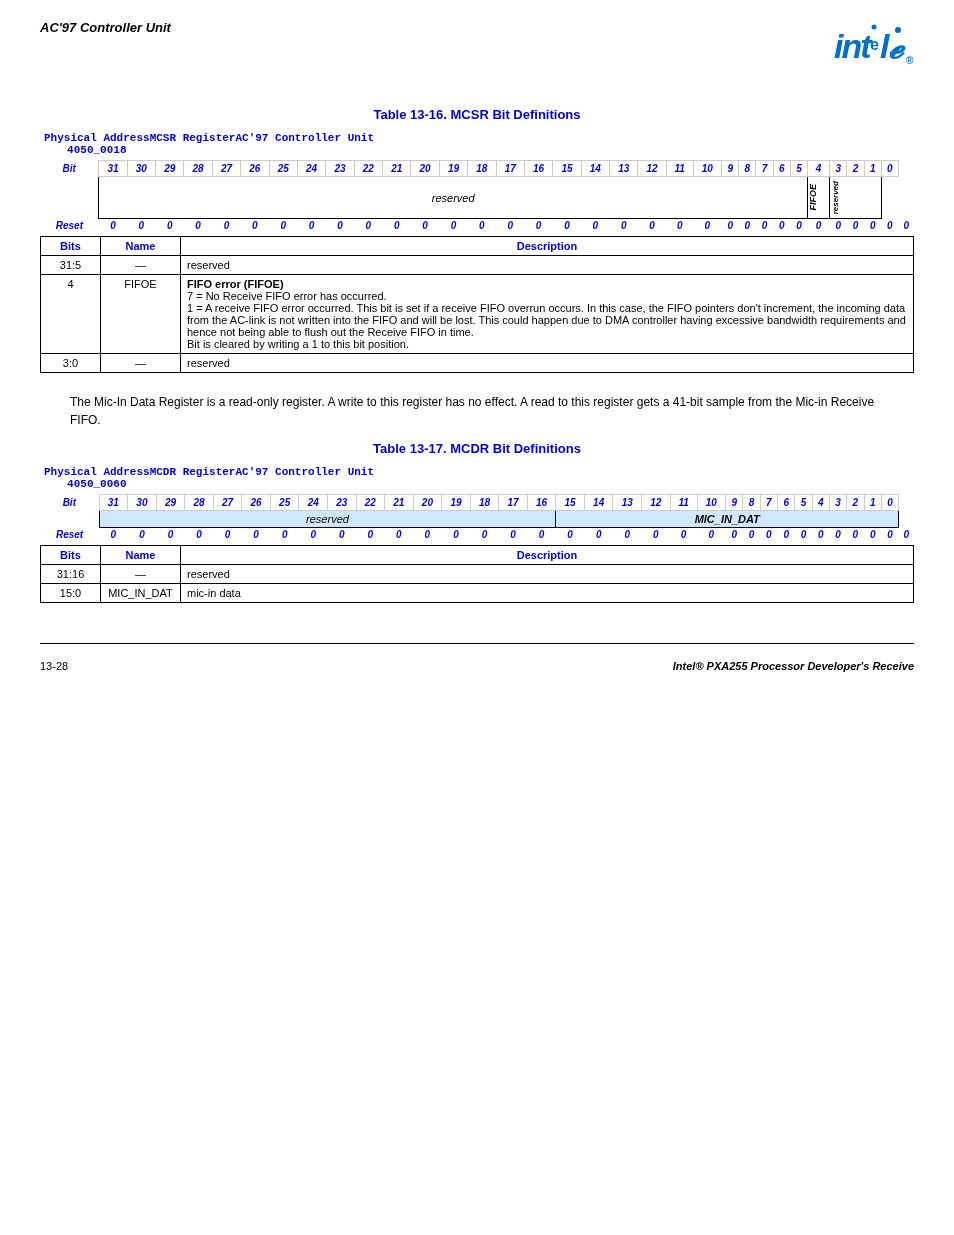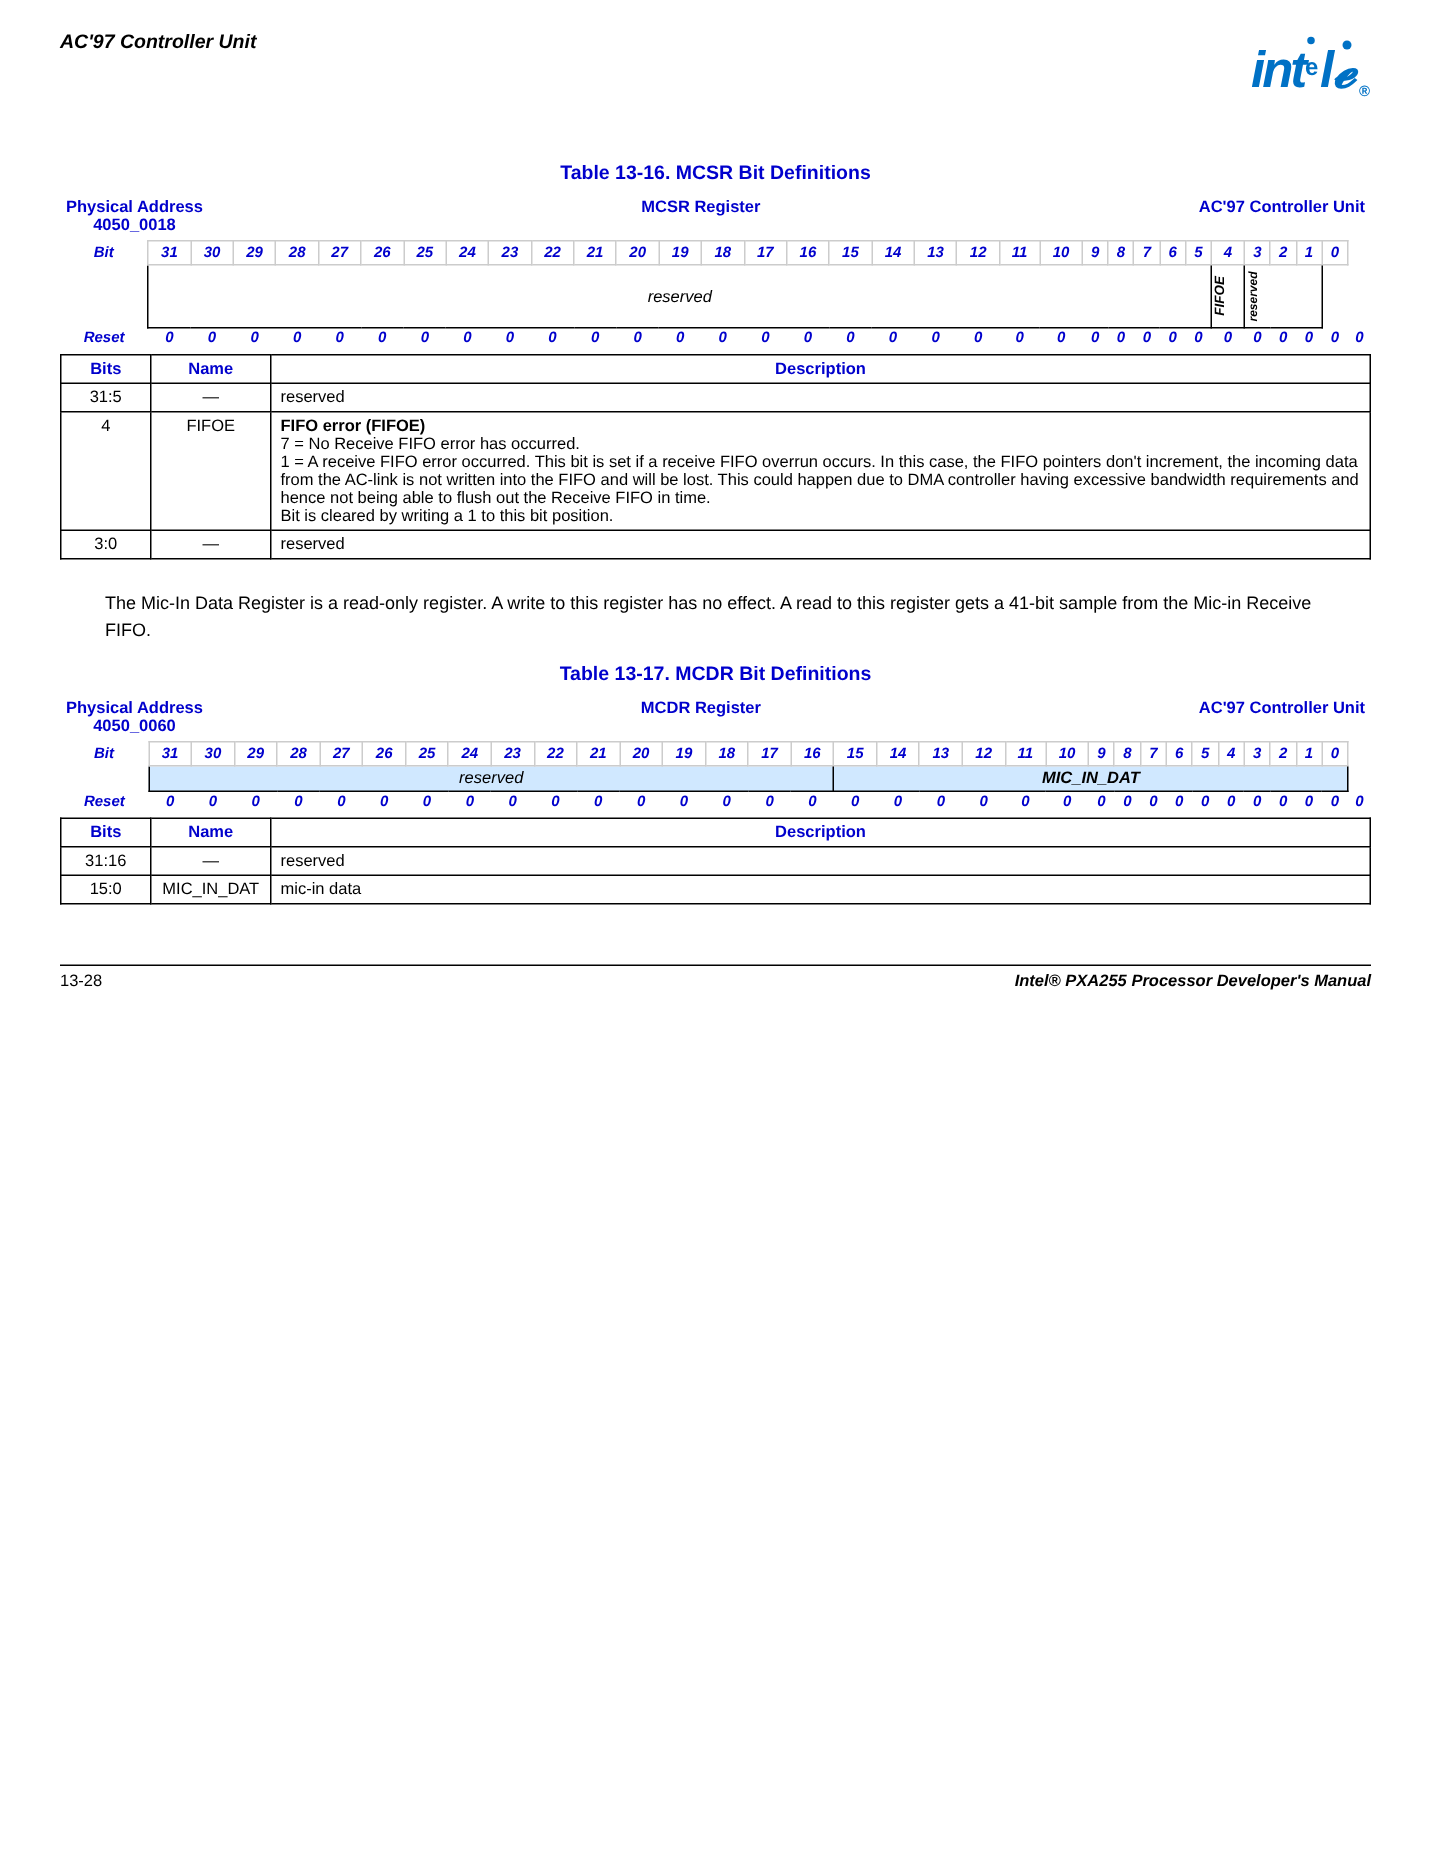--- a/index.html
+++ b/index.html
@@ -35,23 +35,24 @@
       font-size: 13px;
       font-weight: bold;
       text-align: center;
       margin-bottom: 10px;
     }
     .table-container {
       margin-bottom: 20px;
     }
     .reg-header {
       display: flex;
-      justify-content: space-between;
+      justify-content: flex-start;
       margin-bottom: 4px;
       padding: 0 4px;
+      font-family: Liberation Mono, monospace;
     }
     .reg-header-item {
       text-align: center;
       color: #0000cc;
       font-weight: bold;
       font-size: 11px;
     }
     .bit-table {
       width: 100%;
       border-collapse: collapse;
@@ -119,21 +120,21 @@
       font-size: 12px;
       font-weight: bold;
       text-align: center;
       margin-bottom: 12px;
     }
     .footer {
       display: flex;
       justify-content: space-between;
       align-items: center;
       margin-top: 40px;
-      padding-top: 4px;
+      padding-top: 16px;
       border-top: 1px solid #000;
     }
     .footer-left {
       font-size: 11px;
     }
     .footer-right {
       font-size: 11px;
       font-style: italic;
       font-weight: bold;
     }
@@ -414,14 +415,14 @@
         <td>15:0</td>
         <td>MIC_IN_DAT</td>
         <td>mic-in data</td>
       </tr>
     </tbody>
   </table>
 </div>
 
 <div class="footer">
   <div class="footer-left">13-28</div>
-  <div class="footer-right">Intel® PXA255 Processor Developer's Manual</div>
+  <div class="footer-right">Intel® PXA255 Processor Developer's Receive</div>
 </div>
 
 </body></html>

